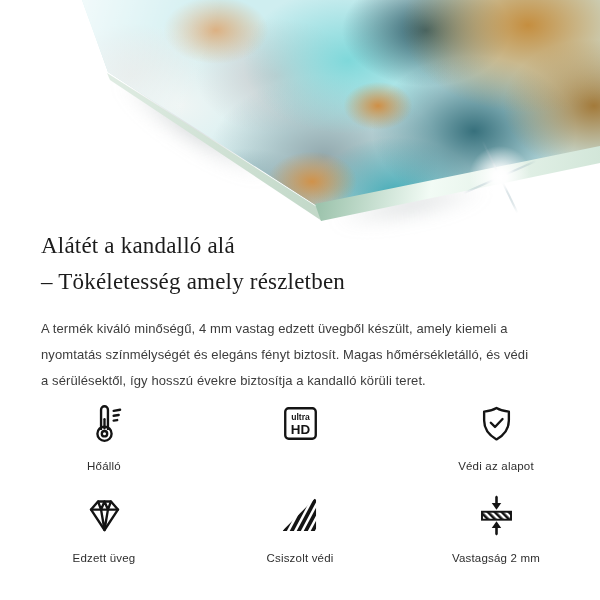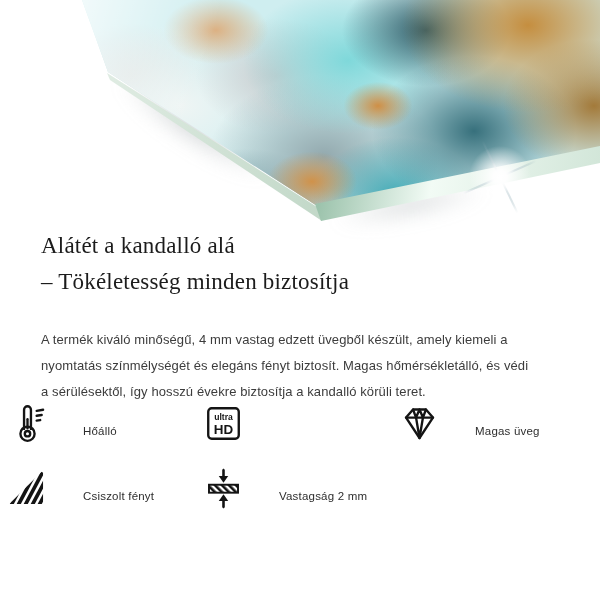--- a/index.html
+++ b/index.html
@@ -57,26 +57,26 @@
   .sparkle .ray { position:absolute; left:0; top:39px; width:80px; height:2px;
     background:linear-gradient(90deg, rgba(140,170,180,0) 0%, rgba(140,170,180,.65) 30%, #fff 50%, rgba(140,170,180,.65) 70%, rgba(140,170,180,0) 100%); }
   .sparkle .ray1 { transform:rotate(-24deg); }
   .sparkle .ray2 { transform:rotate(64deg); }
 
   
   .content { position:absolute; top:0; left:0; width:600px; padding:228px 63px 0 41px; }
   h1.title { font-family:"Liberation Serif", "DejaVu Serif", serif; font-weight:400;
     font-size:23px; line-height:36px; color:#1c1c1c; letter-spacing:.2px; }
   h1.title span { display:block; }
-  .desc { margin-top:27px; font-size:13px; line-height:26px; color:#3c3c3c; letter-spacing:.1px; }
+  .desc { margin-top:16px; font-size:13px; line-height:26px; color:#3c3c3c; letter-spacing:.1px; }
 
   
   .features { position:absolute; top:402px; left:0; width:600px;
     display:grid; grid-template-columns:1fr 1fr 1fr; row-gap:22px; padding:0 6px; }
-  .feature { display:flex; flex-direction:row; align-items:center; text-align:center;gap:34px; }
+  .feature { display:flex; flex-direction:column; align-items:center; text-align:center; }
   .feature svg { width:43px; height:43px; display:block; }
   .feature .flabel { margin-top:15px; font-size:11.5px; color:#2e2e2e; letter-spacing:.2px; }
   .ico { stroke:#141414; stroke-width:2.2; fill:none; stroke-linecap:round; stroke-linejoin:round; }
   .ico-fill { fill:#141414; stroke:none; }
   svg text { font-family:"Liberation Sans", sans-serif; fill:#141414; }
 </style>
 </head>
 <body>
 
 <div class="page">
@@ -91,21 +91,21 @@
     <div class="sparkle">
       <div class="ray ray1"></div>
       <div class="ray ray2"></div>
       <div class="core"></div>
     </div>
   </div>
 
   <div class="content">
     <h1 class="title">
       <span>Alátét a kandalló alá</span>
-      <span>– Tökéletesség minden biztosítja</span>
+      <span>– Tökéletesség amely részletben</span>
     </h1>
     <p class="desc">A termék kiváló minőségű, 4 mm vastag edzett üvegből készült, amely kiemeli a nyomtatás színmélységét és elegáns fényt biztosít. Magas hőmérsékletálló, és védi a sérülésektől, így hosszú évekre biztosítja a kandalló körüli teret.</p>
   </div>
 
   <div class="features">
 
     <div class="feature">
       <svg viewBox="0 0 40 40">
         <path class="ico" d="M16.8 25 V7.2 a3.2 3.2 0 0 1 6.4 0 V25"></path>
         <circle class="ico" cx="20" cy="29.5" r="6.6"></circle>
@@ -119,47 +119,54 @@
     </div>
 
     <div class="feature">
       <svg viewBox="0 0 40 40">
         <rect class="ico" x="5.8" y="5.8" width="28.4" height="28.4" rx="3.2" stroke-width="2.6"></rect>
         <text x="20" y="17" font-size="8" font-weight="700" text-anchor="middle">ultra</text>
         <text x="20" y="29.5" font-size="12.5" font-weight="700" text-anchor="middle">HD</text>
       </svg>
     </div>
 
+    <div class="feature">
+      <svg viewBox="0 0 40 40">
+        <path class="ico" stroke-width="2.4" d="M20 5.6 C23 7.4 27.4 8.6 31.5 8.9 V17.2 C31.5 25.6 26.7 31 20 34.8 C13.3 31 8.5 25.6 8.5 17.2 V8.9 C12.6 8.6 17 7.4 20 5.6 Z"></path>
+        <path class="ico" stroke-width="2.4" d="M14.7 19.3 L18.6 23.2 L25.6 15.8"></path>
+      </svg>
+      <div class="flabel">Védi az alapot</div>
+    </div>
 
     <div class="feature">
       <svg viewBox="0 0 40 40">
         <path class="ico" d="M7.5 14.5 L14 7 H26 L32.5 14.5 L20 33.5 Z"></path>
         <path class="ico" d="M7.5 14.5 H32.5"></path>
         <path class="ico" d="M14 7 L16.8 14.5 L20 7 L23.2 14.5 L26 7" stroke-width="1.9"></path>
         <path class="ico" d="M16.8 14.5 L20 33.5 L23.2 14.5" stroke-width="1.9"></path>
       </svg>
-      <div class="flabel">Magas üveg</div>
+      <div class="flabel">Edzett üveg</div>
     </div>
 
     <div class="feature">
       <svg viewBox="0 0 40 40">
         <defs>
           <clipPath id="triClip">
               <path d="M3 34.5 L34.5 34.5 L34.5 3 Z"></path>
             </clipPath>
         </defs>
         <g clip-path="url(#triClip)" stroke="#141414" stroke-width="3.4">
           <line x1="4" y1="37" x2="21" y2="5"></line>
           <line x1="10.5" y1="37" x2="27.5" y2="5"></line>
           <line x1="17" y1="37" x2="34" y2="5"></line>
           <line x1="23.5" y1="37" x2="40.5" y2="5"></line>
           <line x1="30" y1="37" x2="47" y2="5"></line>
         </g>
       </svg>
-      <div class="flabel">Csiszolt fényt</div>
+      <div class="flabel">Csiszolt védi</div>
     </div>
 
     <div class="feature">
       <svg viewBox="0 0 40 40">
         <defs>
           <pattern id="hatch4" width="4.6" height="4.6" patternUnits="userSpaceOnUse" patternTransform="rotate(-45)">
             <rect width="4.6" height="4.6" fill="#ffffff"></rect>
             <rect width="2.4" height="4.6" fill="#141414"></rect>
           </pattern>
         </defs>

